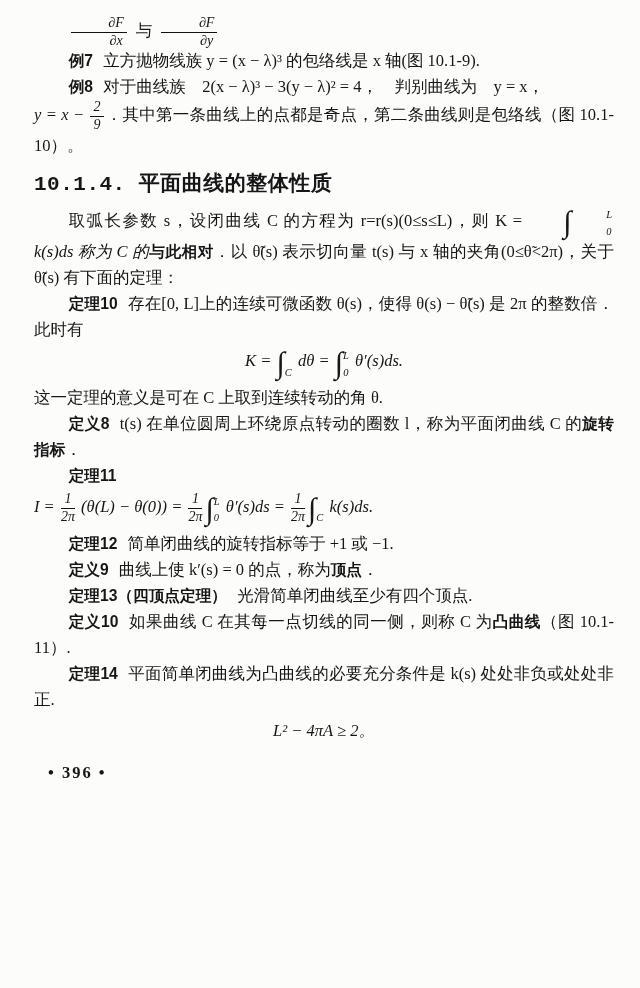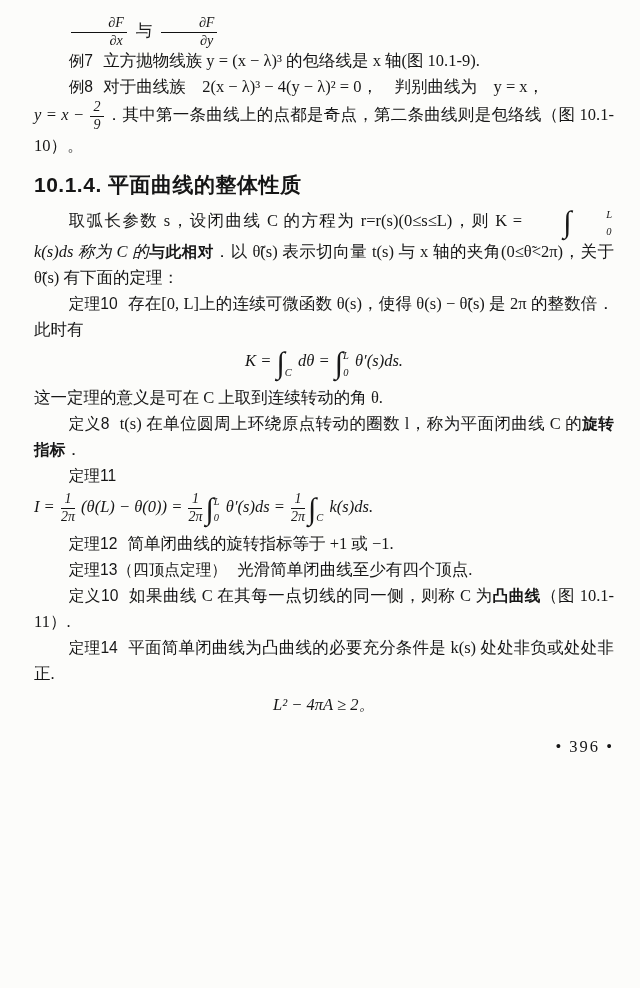--- a/index.html
+++ b/index.html
@@ -16,33 +16,33 @@
     line-height: 26px;
     padding: 16px 26px 6px 34px;
     overflow: hidden;
   }
 
   .para { margin: 0; text-align: justify; }
   .indent { text-indent: 2.1em; }
 
   
   .lbl {
-    font-weight: 400;
+    font-weight: 700;
     margin-right: 0.65em;
     font-family: "Liberation Sans", "DejaVu Sans", sans-serif;
     font-size: 0.95em;
   }
   .b {
     font-weight: 700;
     font-family: "Liberation Sans", "DejaVu Sans", sans-serif;
     font-size: 0.95em;
   }
 
   .heading {
-    font-family: Liberation Sans, sans-serif;
+    font-family: Liberation Mono, monospace;
     font-size: 21px;
     font-weight: 700;
     letter-spacing: 0.5px;
     margin: 12px 0 9px;
     line-height: 28px;
   }
 
   .math { font-style: italic; }
 
   .frac {
@@ -77,36 +77,35 @@
     padding: 1px 0 2px;
     font-style: italic;
   }
   .ib.lower { justify-content: flex-end; }
 
   .dformula { text-align: center; margin: 5px 0; }
   .dformula.left { text-align: left; margin: 3px 0 5px; }
 
   .pageno {
     margin-top: 16px;
-    font-weight: 400;
+    font-weight: 700;
     letter-spacing: 2px;
     padding-left: 14px;
-    text-align: right;
   }
 </style>
 </head>
 <body>
 
 <div class="page">
 
   <p class="para indent"><span class="frac"><span class="num">∂F</span><span class="den">∂x</span></span><span class="mx">与</span><span class="frac"><span class="num">∂F</span><span class="den">∂y</span></span></p>
 
   <p class="para indent"><span class="lbl">例7</span><span>立方抛物线族 y = (x − λ)³ 的包络线是 x 轴(图 10.1-9).</span></p>
 
-  <p class="para indent"><span class="lbl">例8</span><span>对于曲线族　2(x − λ)³ − 4(y − λ)² = 0，　判别曲线为　y = x，</span></p>
+  <p class="para indent"><span class="lbl">例8</span><span>对于曲线族　2(x − λ)³ − 3(y − λ)² = 4，　判别曲线为　y = x，</span></p>
   <p class="para"><span class="math">y = x − </span><span class="frac"><span class="num">2</span><span class="den">9</span></span><span>．其中第一条曲线上的点都是奇点，第二条曲线则是包络线（图 10.1-10）。</span></p>
 
   <h2 class="heading">10.1.4. 平面曲线的整体性质</h2>
 
 
 
   <p class="para indent"><span>取弧长参数 s，设闭曲线 C 的方程为 r=r(s)(0≤s≤L)，则 K = </span><span class="intg">
         <span class="isym">∫</span>
         <span class="ib">
           <span>L</span>
@@ -142,20 +141,21 @@
         </span>
       </span><span> θ′(s)ds = </span><span class="frac"><span class="num">1</span><span class="den">2π</span></span><span class="intg">
         <span class="isym">∫</span>
         <span class="ib lower">
           <span>C</span>
         </span>
       </span><span> k(s)ds.</span></div>
 
   <p class="para indent"><span class="lbl">定理12</span><span>简单闭曲线的旋转指标等于 +1 或 −1.</span></p>
 
+  <p class="para indent"><span class="lbl">定义9</span><span>曲线上使 k′(s) = 0 的点，称为</span><span class="b">顶点</span><span>．</span></p>
 
   <p class="para indent"><span class="lbl">定理13（四顶点定理）</span><span>光滑简单闭曲线至少有四个顶点.</span></p>
 
   <p class="para indent"><span class="lbl">定义10</span><span>如果曲线 C 在其每一点切线的同一侧，则称 C 为</span><span class="b">凸曲线</span><span>（图 10.1-11）.</span></p>
 
   <p class="para indent"><span class="lbl">定理14</span><span>平面简单闭曲线为凸曲线的必要充分条件是 k(s) 处处非负或处处非正.</span></p>
 
 
   <div class="dformula math">L² − 4πA ≥ 2。</div>
 

